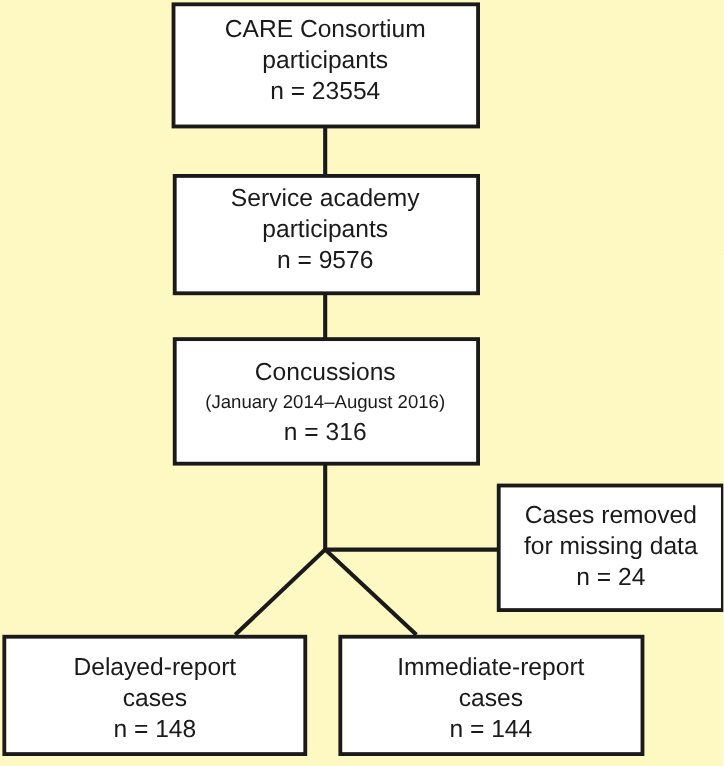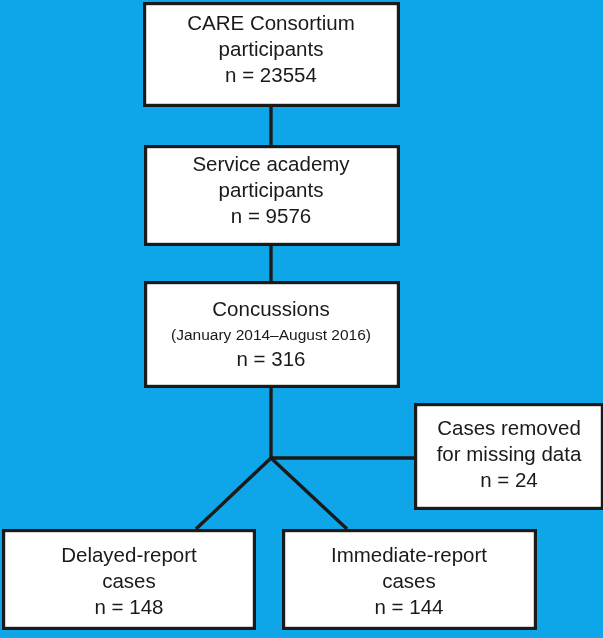--- a/index.html
+++ b/index.html
@@ -10,21 +10,21 @@
   body {
     width: 603px;
     height: 638px;
     overflow: hidden;
     font-family: "Liberation Sans", sans-serif;
   }
   #flowchart-root {
     position: relative;
     width: 603px;
     height: 638px;
-    background: #0ea5e9;
+    background: #fef9c3;
   }
   svg.chart-svg {
     position: absolute;
     top: 0;
     left: 0;
     width: 603px;
     height: 638px;
     display: block;
   }
   .node-box {

